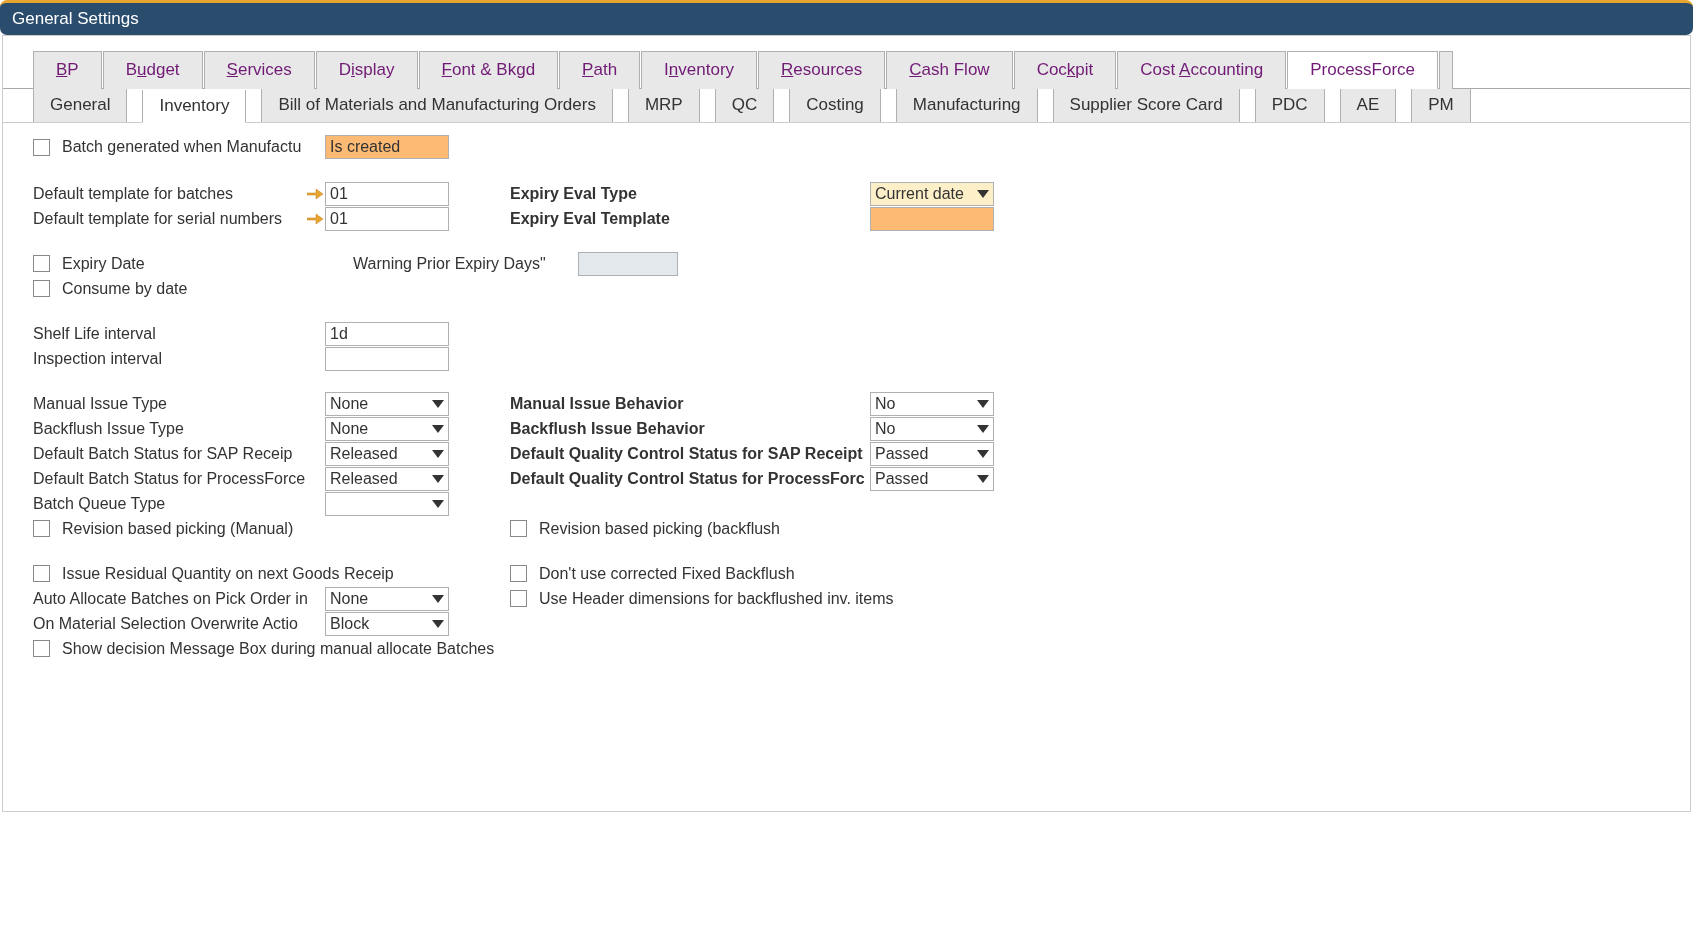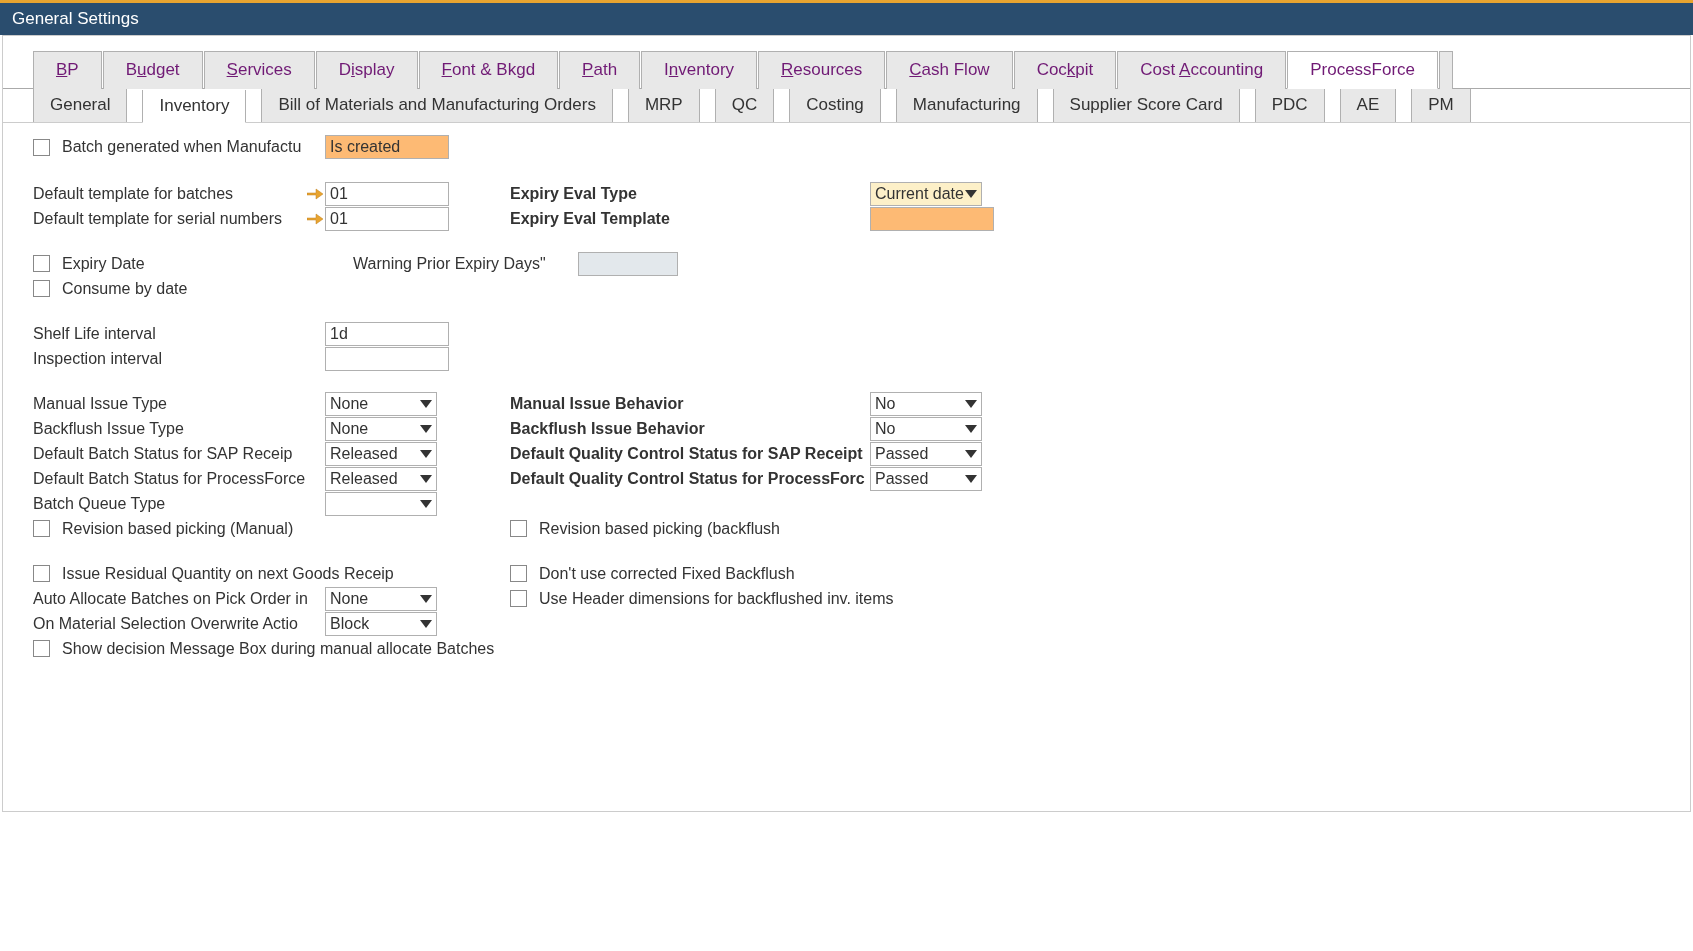--- a/index.html
+++ b/index.html
@@ -4,20 +4,21 @@
 <style>
 * { box-sizing: border-box; margin: 0; padding: 0; font-family: Arial, sans-serif; }
 body { background: #fff; font-size: 16px; color: #333; }
 
 .topbar {
   background: #2a4d6e;
   border-top: 3px solid #e8a430;
   color: #fff;
   padding: 6px 12px;
   font-size: 17px;
+  border-radius: 7px;
 }
 
 .main-tabs {
   display: flex;
   border-bottom: 1px solid #aaa;
   padding-left: 30px;
   margin-top: 14px;
   gap: 1px;
 }
 .main-tab {
@@ -116,21 +117,21 @@
   font-size: 16px;
 }
 .input-box.readonly {
   background: #fdba74;
 }
 .input-box.linked {
   width: 124px;
 }
 
 .dropdown {
-  width: 112px;
+  width: 124px;
   height: 24px;
   border: 1px solid #b0b0b0;
   background: #fff;
   padding: 0 4px;
   display: flex;
   align-items: center;
   justify-content: space-between;
   font-size: 16px;
   cursor: pointer;
 }

